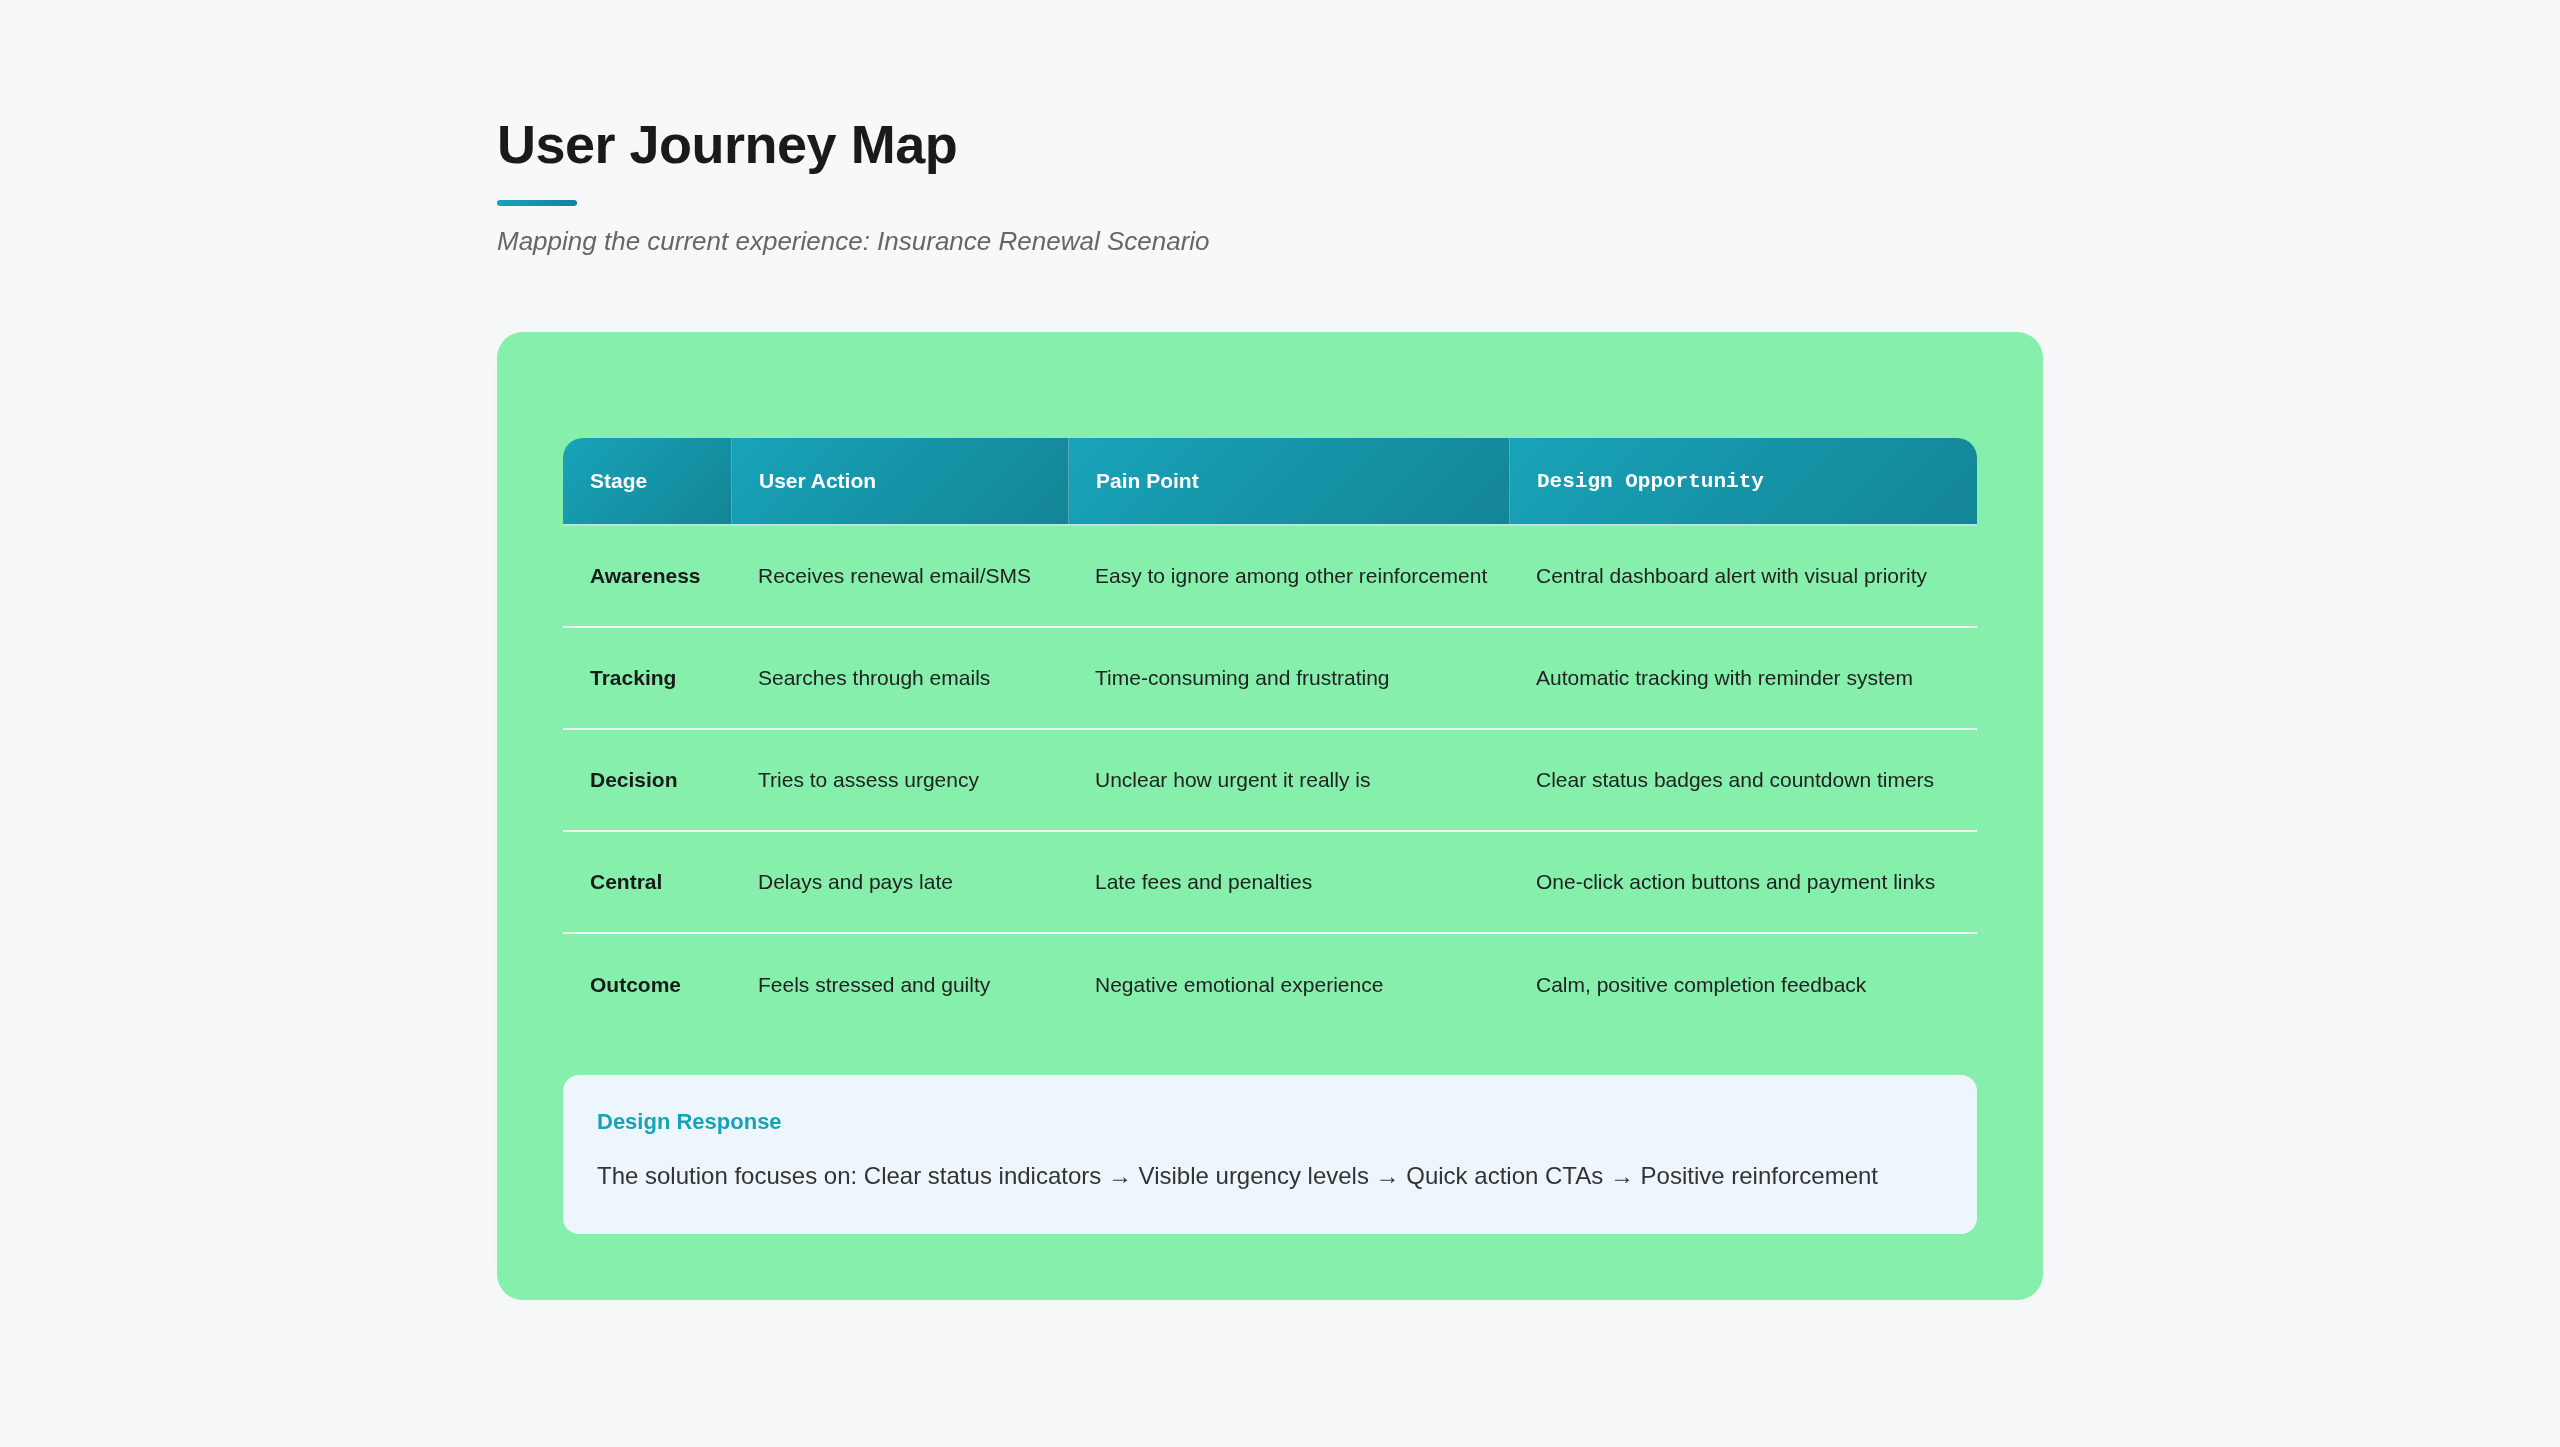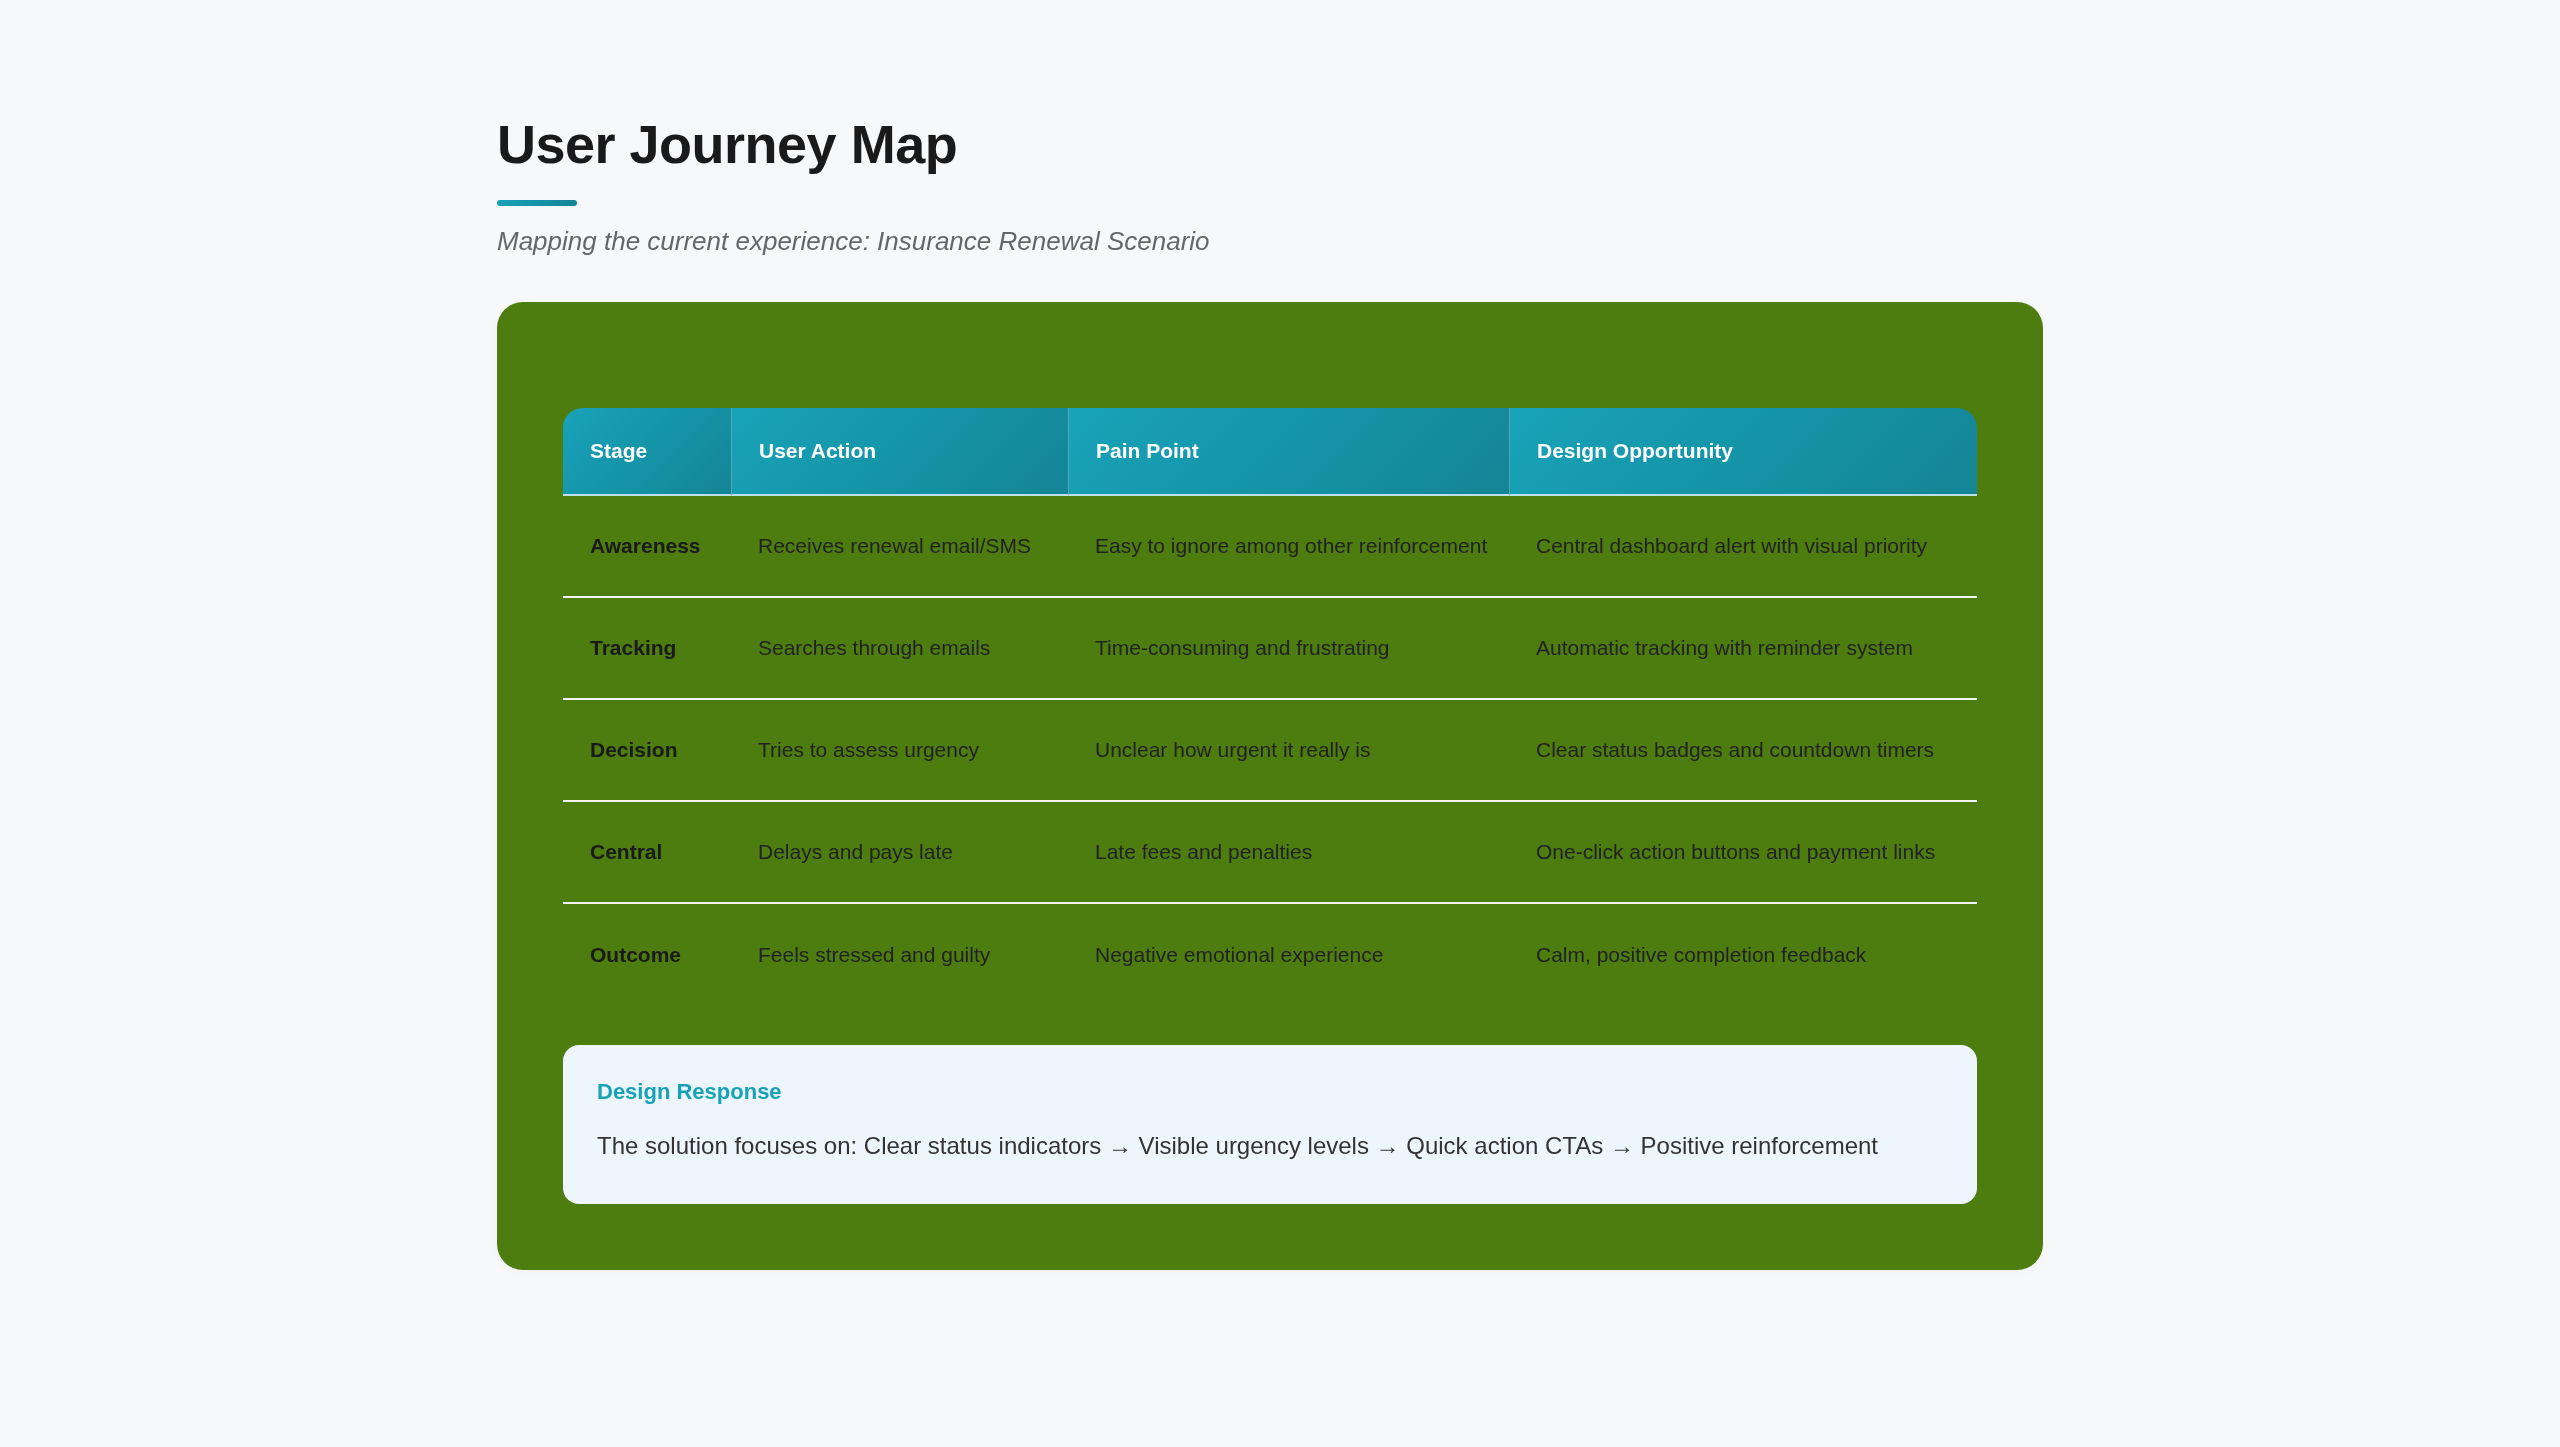--- a/index.html
+++ b/index.html
@@ -42,25 +42,25 @@
     top: 226px;
     left: 0;
     font-size: 26px;
     color: #666666;
     white-space: nowrap;
     line-height: 1.2;
     font-style: italic;
   }
   .card {
     position: absolute;
-    top: 302px;
+    top: 332px;
     left: 0;
     width: 1546px;
     height: 968px;
-    background: #4d7c0f;
+    background: #86efac;
     border-radius: 26px;
     box-shadow: 0 2px 12px rgba(0,0,0,0.025);
     padding: 106px 66px 0 66px;
   }
   table.journey {
     width: 1414px;
     border-collapse: separate;
     border-spacing: 0;
     table-layout: fixed;
   }
@@ -70,21 +70,21 @@
     color: #ffffff;
     font-size: 21px;
     font-weight: 700;
     padding: 0 27px;
     background: linear-gradient(135deg, #18a3b9 0%, #138596 100%);
     border-left: 1px solid rgba(255,255,255,0.28);
     border-bottom: 2px solid #b9e2e9;
     vertical-align: middle;
   }
   table.journey th:first-child { border-left: none; border-top-left-radius: 20px; }
-  table.journey th:last-child { border-top-right-radius: 20px; }
+  table.journey th:last-child { border-top-right-radius: 20px; font-family: Liberation Mono, monospace; }
   table.journey td {
     height: 102px;
     padding: 16px 27px;
     font-size: 21px;
     color: #222222;
     border-bottom: 2px solid #f2f3f4;
     vertical-align: middle;
     white-space: nowrap;
   }
   table.journey tr:last-child td { border-bottom: none; }

